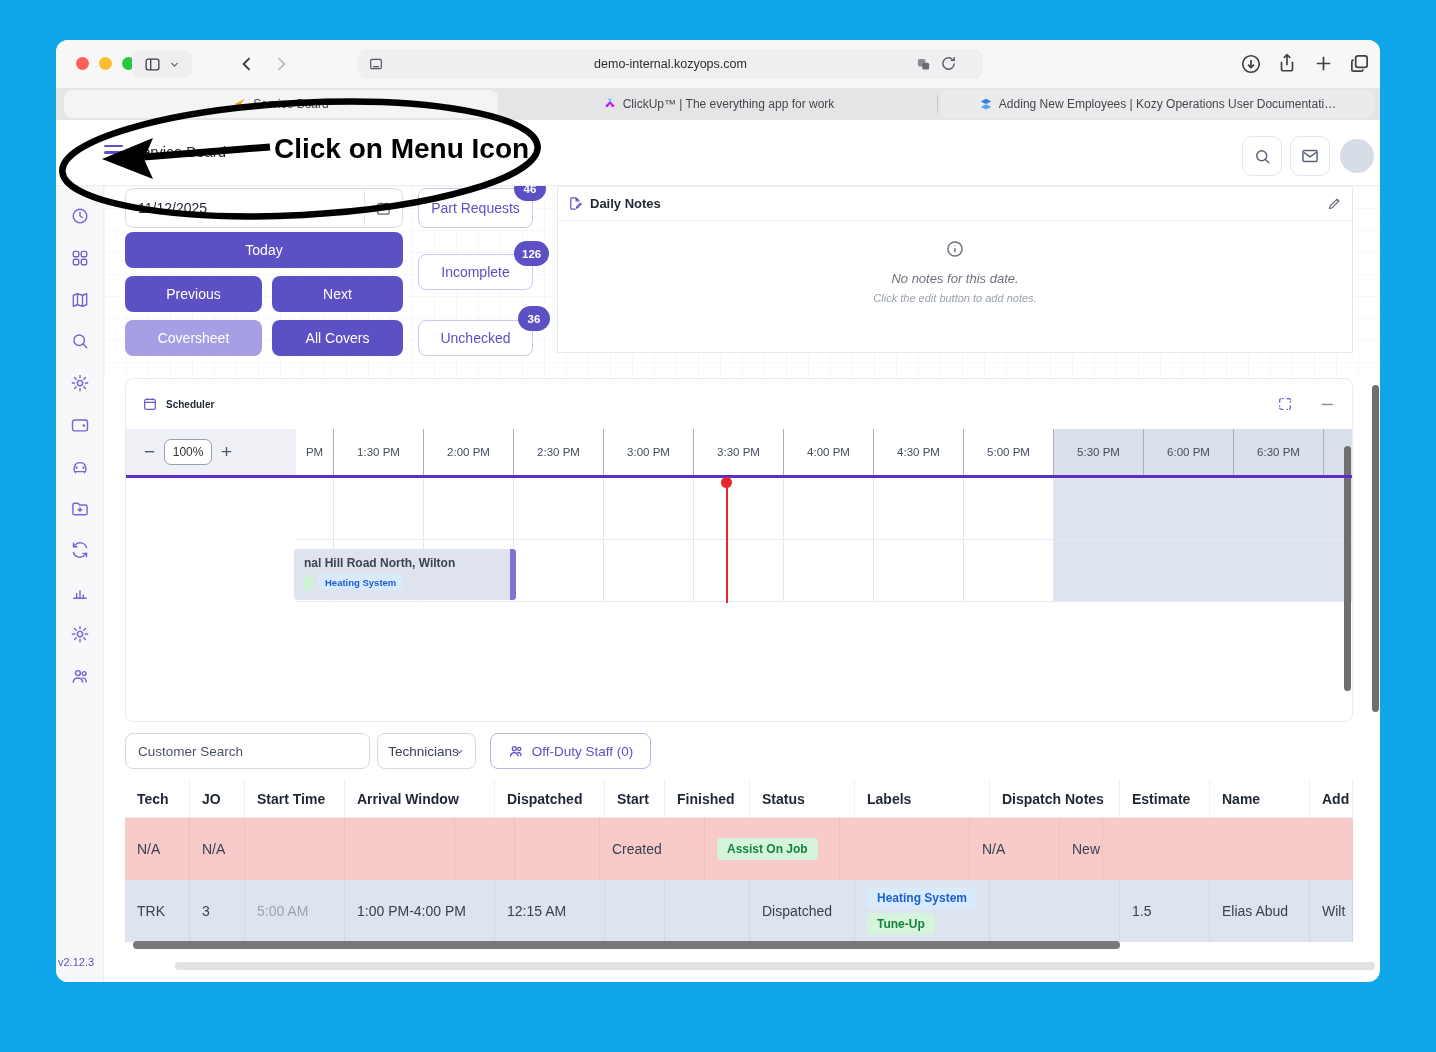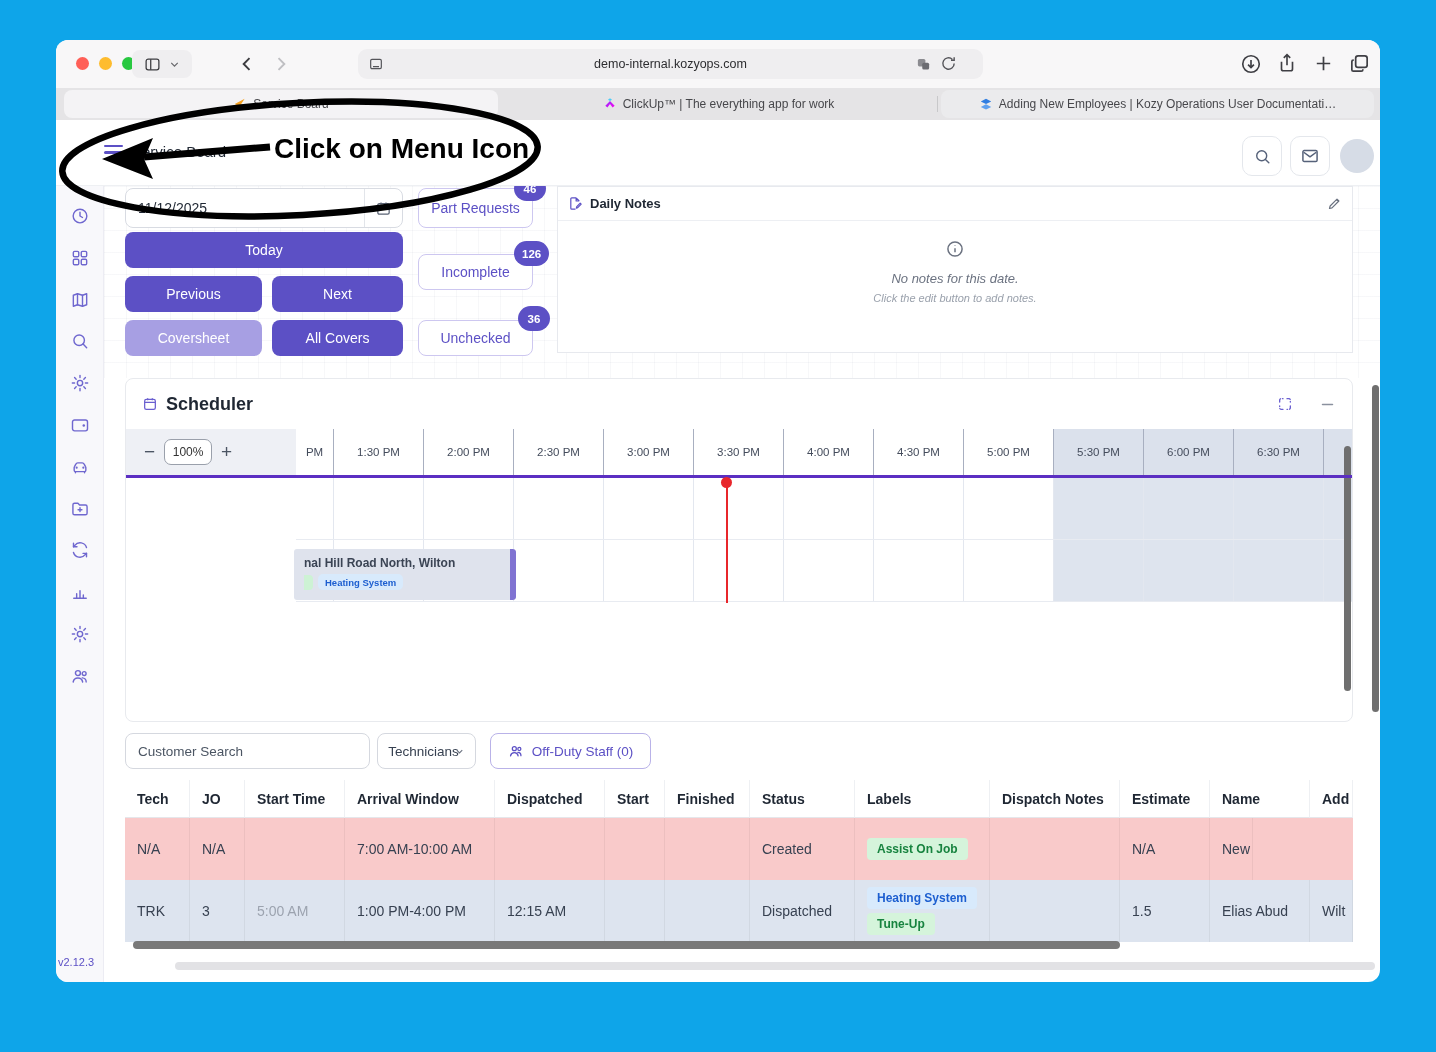--- a/index.html
+++ b/index.html
@@ -46,21 +46,21 @@
   .notes { position:absolute; left:501px; top:146px; width:796px; height:167px; background:#fff; border:1px solid #e7e9ee; }
   .notes-hd { height:34px; border-bottom:1px solid #edeff3; display:flex; align-items:center; padding:0 10px; gap:7px; }
   .notes-hd .t { font-size:13px; font-weight:bold; color:#1f2733; flex:1; }
   .notes-body { text-align:center; color:#6b7280; }
   .notes-body .it1 { font-style:italic; font-size:13px; margin-top:12px; }
   .notes-body .it2 { font-style:italic; font-size:11px; color:#9aa1ac; margin-top:6px; }
 
   
   .sched { position:absolute; left:69px; top:338px; width:1228px; height:344px; background:#fff; border:1px solid #e8eaee; border-radius:8px; overflow:hidden; }
   .sched-hd { position:absolute; left:0; top:0; width:100%; height:50px; display:flex; align-items:center; padding:0 16px; gap:8px; }
-  .sched-hd .t { font-size:18px; font-weight:bold; color:#1f2733; flex:1; }
+  .sched-hd .t { font-size:10px; font-weight:bold; color:#1f2733; flex:1; }
   .tl-left { position:absolute; left:0; top:50px; width:170px; height:46px; background:#eef0f5; display:flex; align-items:center; gap:9px; padding-left:18px; z-index:3; }
   .zoombox { width:48px; height:26px; border:1.5px solid #9aa0ab; border-radius:7px; background:#fff; font-size:12px; color:#333; display:flex; align-items:center; justify-content:center; }
   .zbtn { font-size:19px; color:#4b5563; }
   .time-row { position:absolute; left:170px; top:50px; height:46px; display:flex; }
   .time-cell { height:46px; display:flex; align-items:center; justify-content:center; font-size:11.5px; color:#444c5c; border-left:1px solid #a8afc0; }
   .time-cell.first { border-left:none; }
   .purple-line { position:absolute; left:0; top:96px; width:1226px; height:3px; background:#5b2fc2; z-index:3; }
   .rows-left { position:absolute; left:0; top:99px; width:170px; height:244px; background:#f7f8fa; border-right:1px solid #e8eaee; z-index:3; }
   .srow { height:62px; display:flex; align-items:center; gap:12px; padding-left:14px; border-bottom:1px solid #eceef2; }
   .srow .nm { font-size:13.5px; font-weight:bold; color:#374151; }
@@ -445,21 +445,20 @@
           <div class="th" style="width: 130px;">Dispatch Notes</div>
           <div class="th" style="width: 90px;">Estimate</div>
           <div class="th" style="width: 100px;">Name</div>
           <div class="th" style="width: 43px;">Add</div>
         </div>
     <div id="tbody">
           <div class="trow" style="background: rgb(249, 202, 202);">
             <div class="td" style="width: 65px;">N/A</div>
             <div class="td" style="width: 55px;">N/A</div>
             <div class="td" style="width: 100px;"></div>
-            <div class="td" style="width: 150px;">7:00 AM-10:00 AM</div>
             <div class="td" style="width: 110px;"></div>
             <div class="td" style="width: 60px;"></div>
             <div class="td" style="width: 85px;"></div>
             <div class="td" style="width: 105px;">Created</div>
             <div class="td" style="width: 135px; flex-direction: column; align-items: flex-start; justify-content: center;">
               <span class="tag" style="background: rgb(213, 244, 219); color: rgb(23, 131, 63);">Assist On Job</span>
             </div>
             <div class="td" style="width: 130px;"></div>
             <div class="td" style="width: 90px;">N/A</div>
             <div class="td" style="width: 43px;">New</div>

